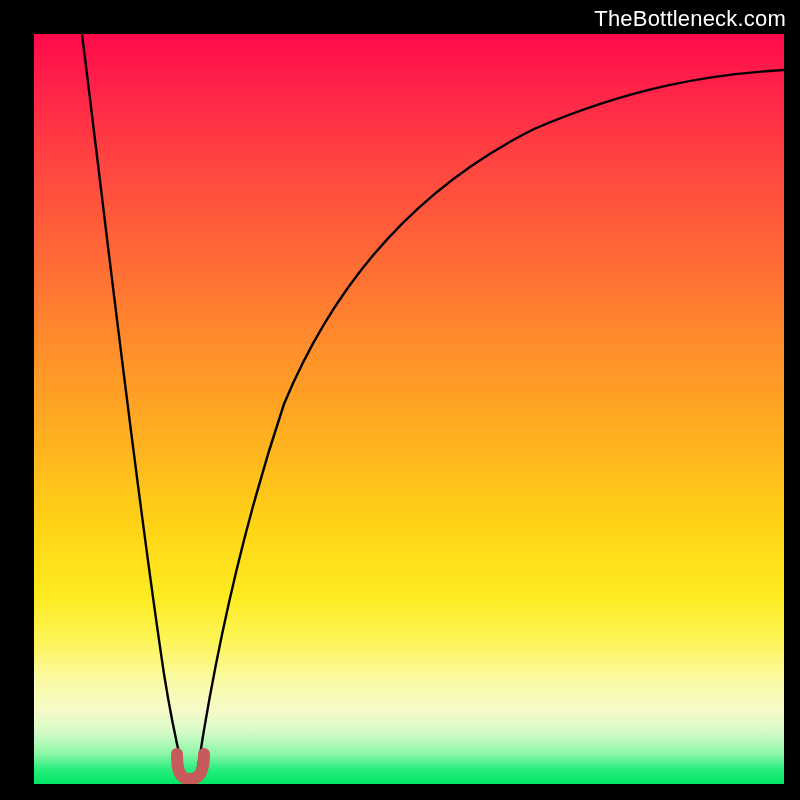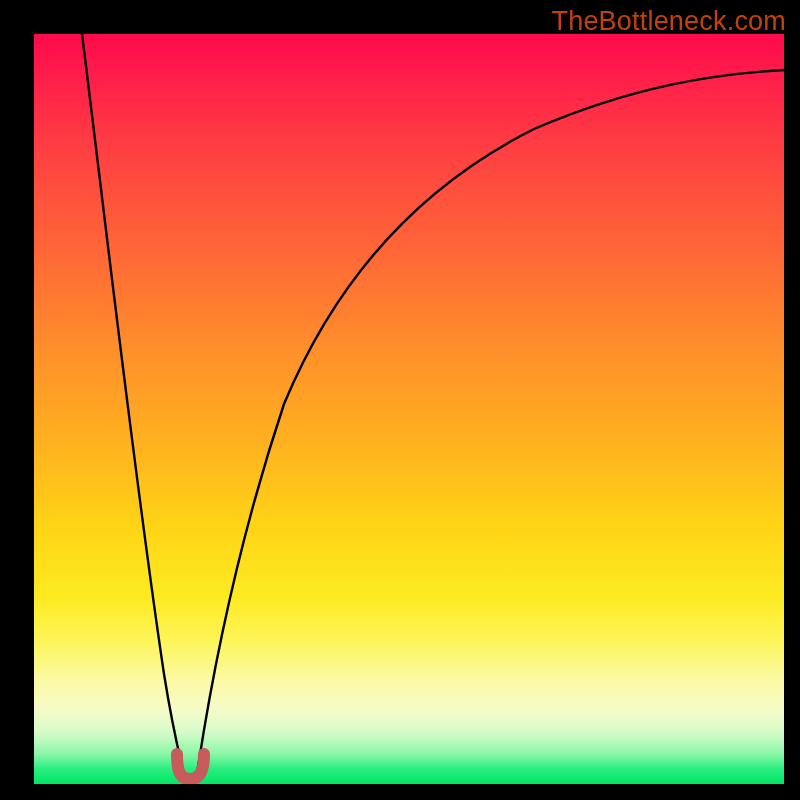--- a/index.html
+++ b/index.html
@@ -49,23 +49,23 @@
   }
   svg.curve {
     position: absolute;
     left: 0; top: 0;
     width: 750px; height: 750px;
   }
   .watermark {
     position: absolute;
     top: 6px;
     right: 14px;
-    font-size: 27px;
+    font-size: 22px;
     font-weight: 400;
-    color: #c2410c;
+    color: #ffffff;
     letter-spacing: 0.2px;
     user-select: none;
   }
 </style>
 </head>
 <body>
 
 <div class="frame">
 
   <div class="watermark">TheBottleneck.com</div>

